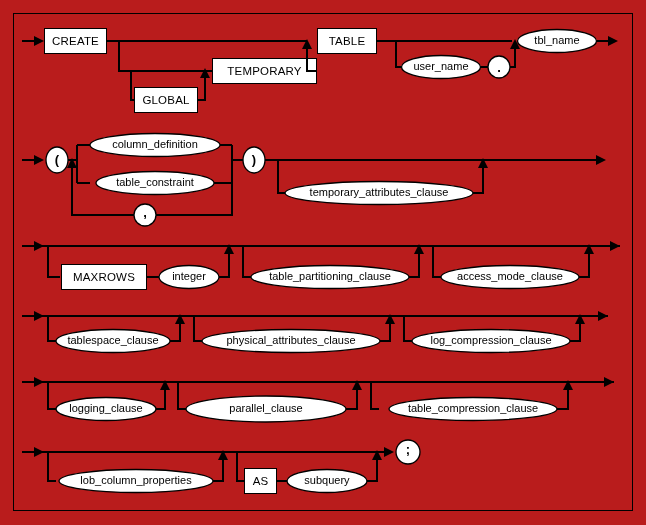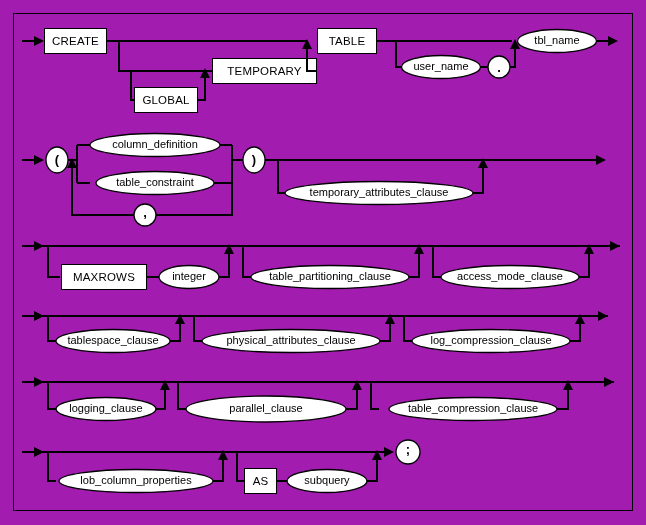--- a/index.html
+++ b/index.html
@@ -10,21 +10,21 @@
   body {
     width: 646px;
     height: 525px;
     font-family: "Liberation Sans", sans-serif;
     overflow: hidden;
   }
   #diagram-root {
     position: relative;
     width: 646px;
     height: 525px;
-    background: #a21caf;
+    background: #b91c1c;
   }
   svg#railroad {
     display: block;
     width: 646px;
     height: 525px;
   }
   .rail {
     stroke: #000000;
     stroke-width: 1.4;
     fill: none;

